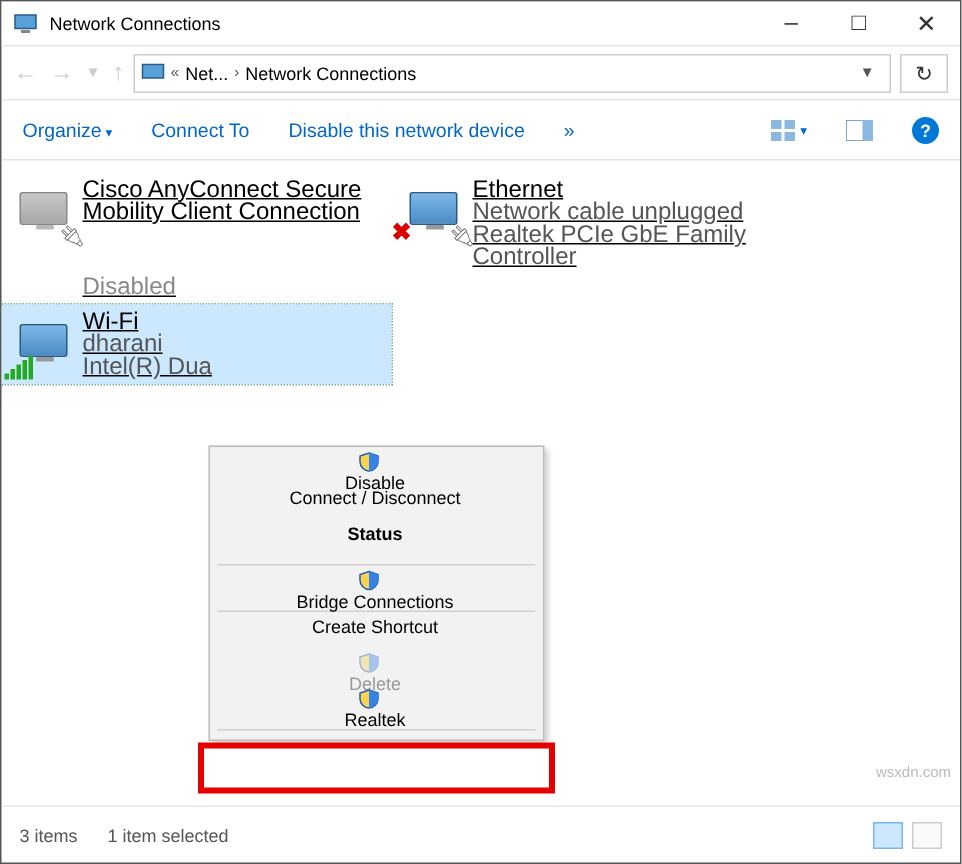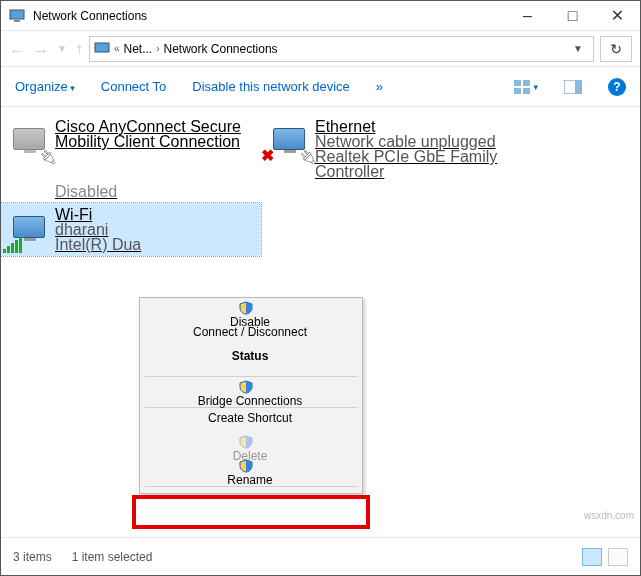--- a/index.html
+++ b/index.html
@@ -205,21 +205,21 @@
         </span>
       <span>Delete</span>
     </div>
     <div class="ctx-item">
       <span class="shield">
           <svg width="14" height="14" viewBox="0 0 14 14">
             <path d="M7 1 L13 3 V7 C13 10 10 13 7 13 C4 13 1 10 1 7 V3 Z" fill="#ffd24d" stroke="#1a5fb4"></path>
             <path d="M7 1 L13 3 V7 C13 10 10 13 7 13 Z" fill="#3584e4"></path>
           </svg>
         </span>
-      <span>Rename</span>
+      <span>Realtek</span>
     </div>
     <div class="ctx-sep"></div>
   </div>
   <div class="ctx-highlight"></div>
 
   <div class="watermark">wsxdn.com</div>
 </div>
 
 <div class="statusbar">
   <span>3 items</span>

